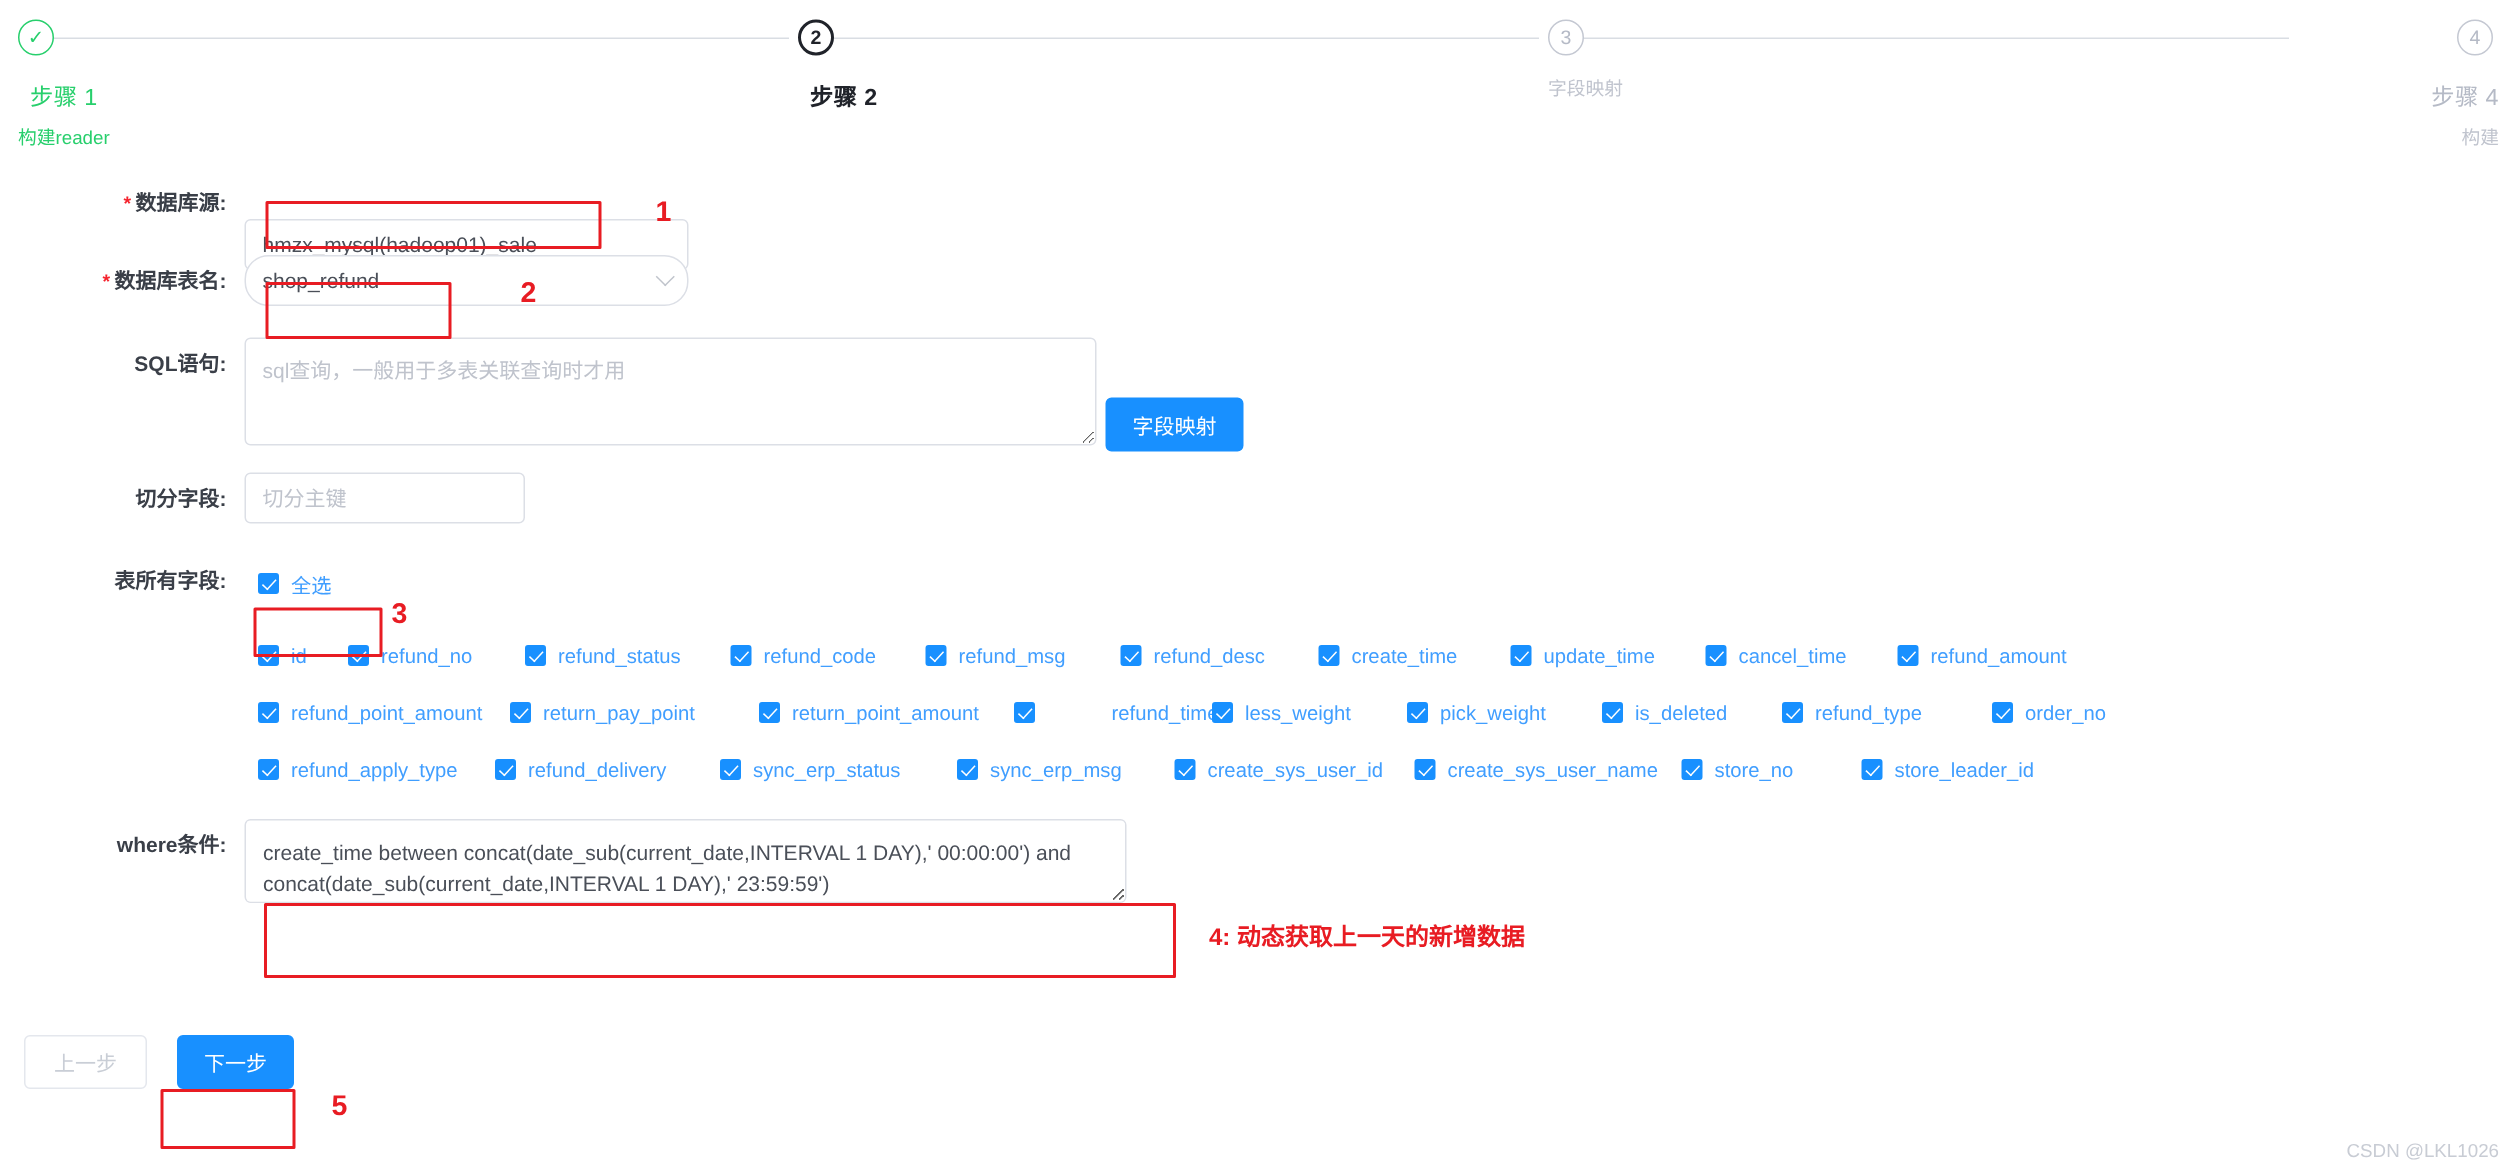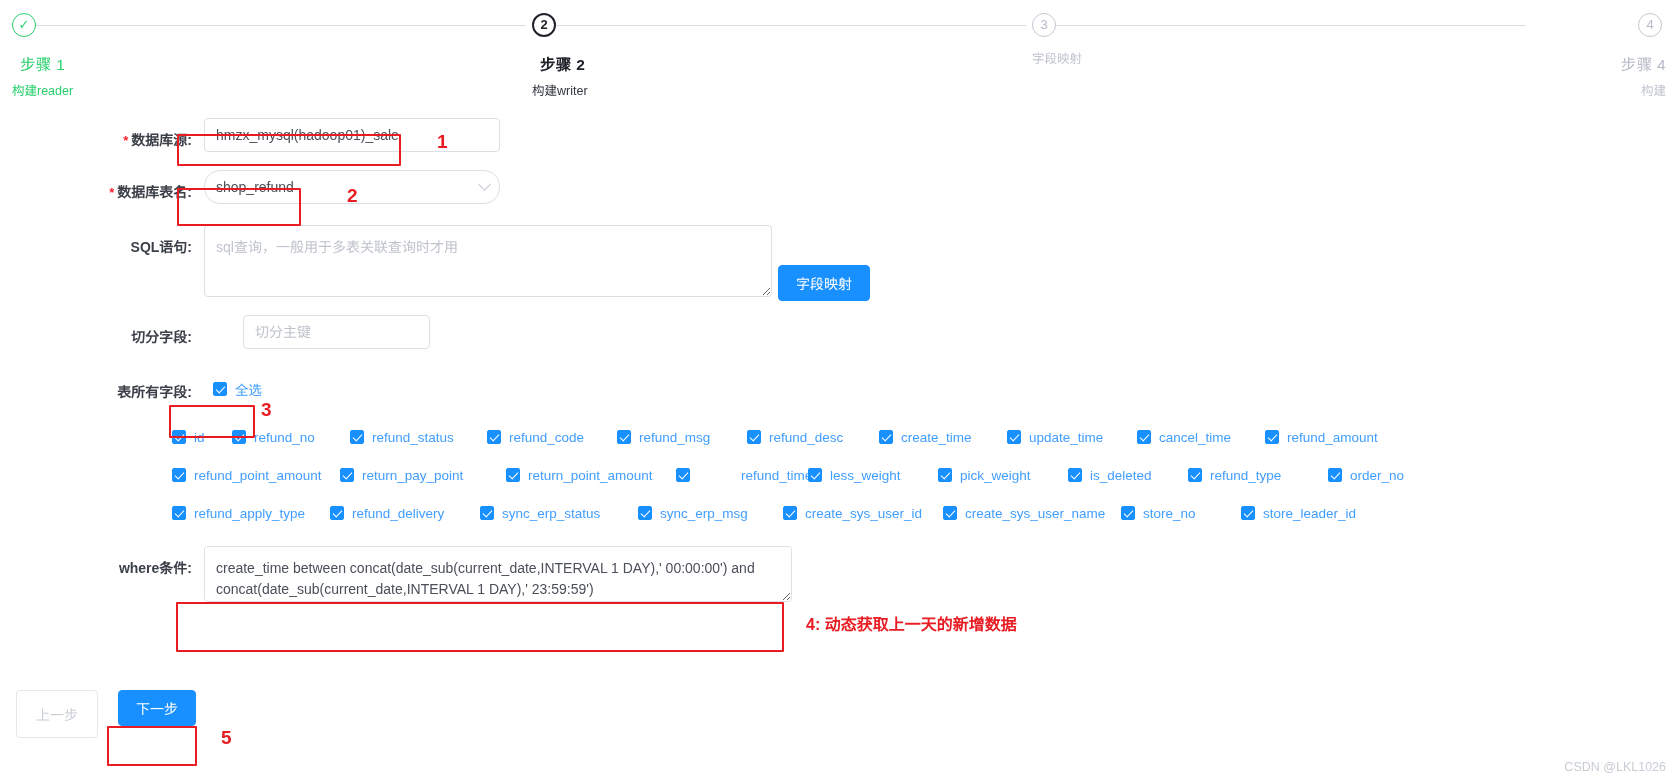--- a/index.html
+++ b/index.html
@@ -76,23 +76,22 @@
   
   .form { position: absolute; top: 118px; left: 0; width: 1680px; }
   .row { position: relative; display: flex; align-items: flex-start; margin-bottom: 0; }
   .lbl {
     width: 163px;
     text-align: right;
     padding-right: 12px;
     font-size: 14px;
     color: #3a3f48;
     font-weight: bold;
-    line-height: 44px;
+    line-height: 34px;
     white-space: nowrap;
-    margin-left: 41px;
   }
   .req-star { color: #f5222d; margin-right: 3px; font-size: 13px; }
 
   .ctl { position: relative; }
 
   .inp {
     height: 34px;
     border: 1px solid #dcdfe6;
     border-radius: 4px;
     background: #fff;
@@ -149,21 +148,21 @@
     padding: 0 17px;
     cursor: pointer;
     font-family: "Liberation Sans", sans-serif;
   }
   .btn-default {
     background: #fff;
     color: #c9ced6;
     border: 1px solid #e4e7ed;
     border-radius: 4px;
     font-size: 14px;
-    height: 48px;
+    height: 36px;
     padding: 0 19px;
     cursor: pointer;
     font-family: Liberation Sans, sans-serif;
   }
 
   
   .cb { display: inline-flex; align-items: center; cursor: pointer; }
   .cb .box {
     width: 14px; height: 14px;
     border-radius: 2px;
@@ -236,21 +235,20 @@
       <div class="step-title">步骤 1</div>
       <div class="step-desc">构建reader</div>
     </div>
 
     <div class="step s2 active">
       <div class="step-head">
         <div class="step-line"></div>
         <div class="step-icon">2</div>
       </div>
       <div class="step-title">步骤 2</div>
-      <div class="step-desc">构建writer</div>
     </div>
 
     <div class="step s3 wait">
       <div class="step-head">
         <div class="step-line"></div>
         <div class="step-icon">3</div>
       </div>
       <div class="step-desc">字段映射</div>
     </div>
 
@@ -265,21 +263,21 @@
 
   </div>
 
   <div class="form">
 
     <div class="row" style="height:52px;">
       <div class="lbl">
         <span class="req-star">*</span><span>数据库源:</span>
       </div>
       <div class="ctl">
-        <div class="select-box" style="width:296px;">
+        <div class="select-box" style="width:296px;margin-top:28px;">
           <span class="sel-text">hmzx_mysql(hadoop01)_sale</span>
         </div>
       </div>
     </div>
 
     <div class="row" style="height:55px;">
       <div class="lbl">
         <span class="req-star">*</span><span>数据库表名:</span>
       </div>
       <div class="ctl">
@@ -293,21 +291,21 @@
     <div class="row" style="height:90px;">
       <div class="lbl">SQL语句:</div>
       <div class="ctl">
         <textarea class="ta" style="width: 568px; height: 72px;" placeholder="sql查询，一般用于多表关联查询时才用"></textarea>
       </div>
       <div style="margin-left:6px; margin-top:40px;">
         <button class="btn-primary">字段映射</button>
       </div>
     </div>
 
-    <div class="row" style="height:55px;gap:39px;">
+    <div class="row" style="height:55px;">
       <div class="lbl">切分字段:</div>
       <div class="ctl">
         <input class="inp" type="text" style="width: 187px;" placeholder="切分主键">
       </div>
     </div>
 
     <div class="row" style="height:36px;">
       <div class="lbl">表所有字段:</div>
       <div class="ctl" style="padding-left:9px; padding-top:9px;">
         <label class="cb">

